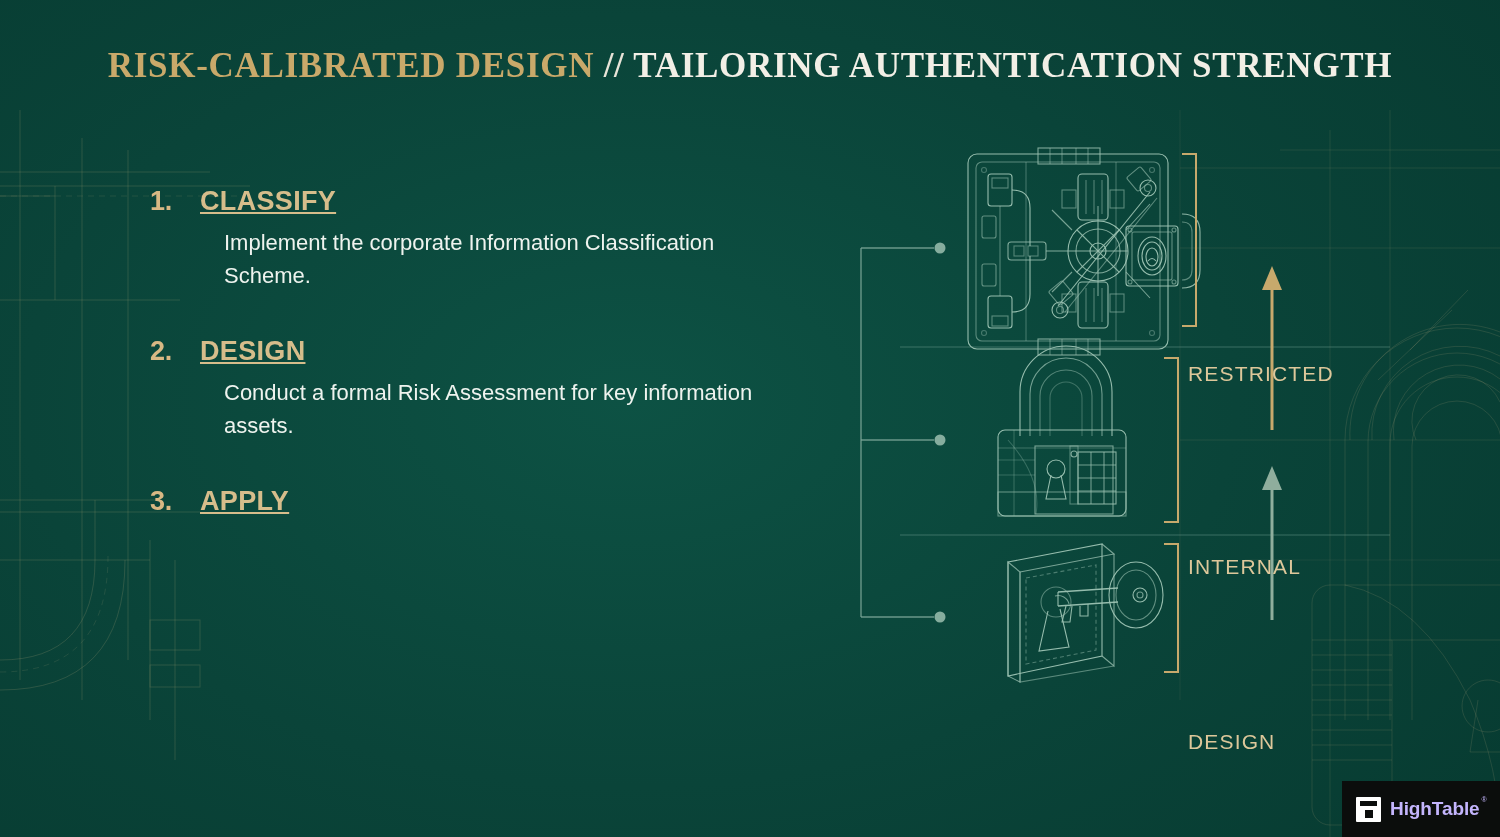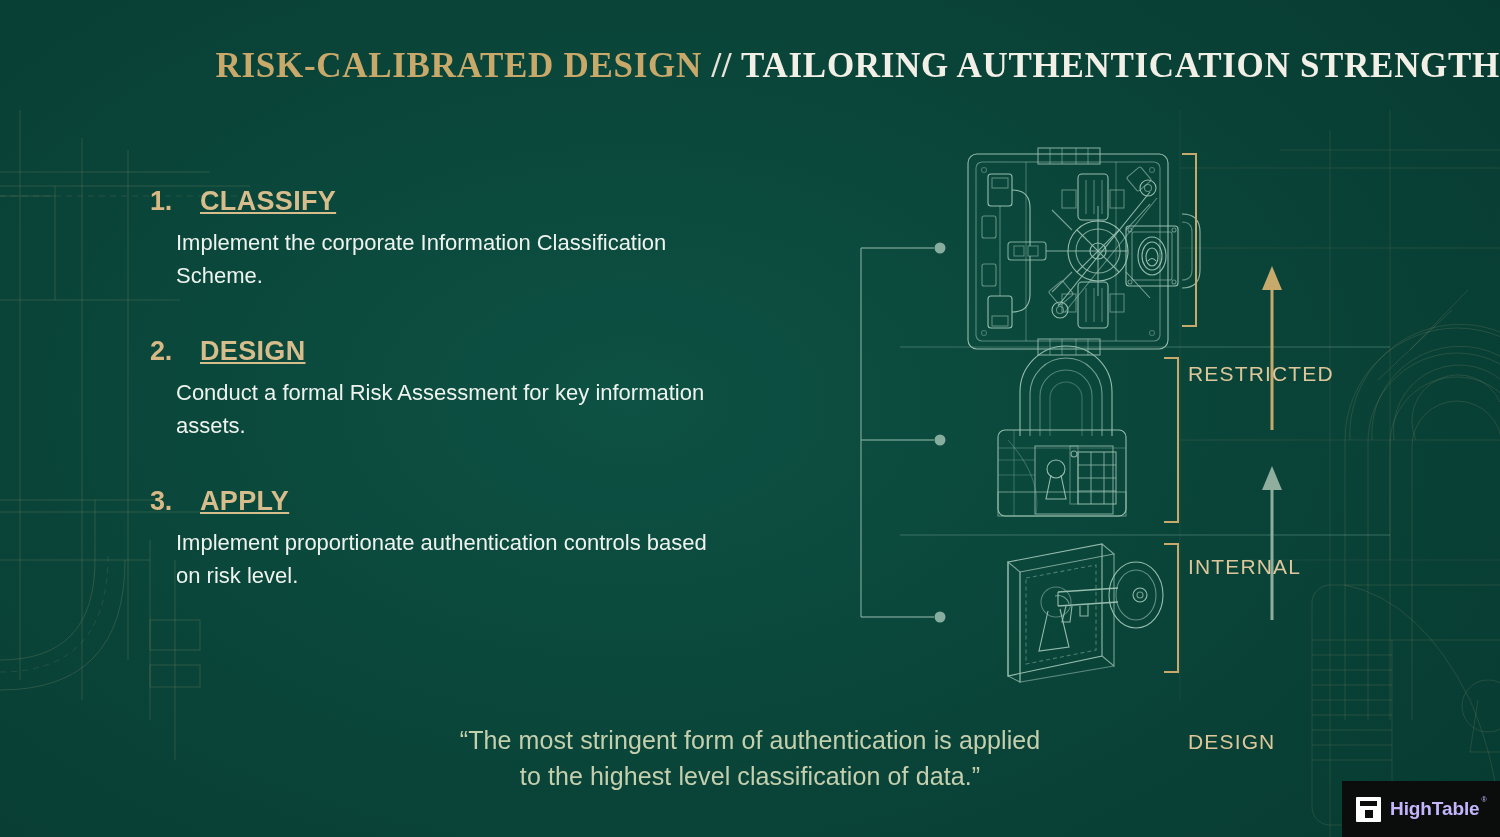--- a/index.html
+++ b/index.html
@@ -16,21 +16,21 @@
     overflow:hidden;
   }
 
   
   .bp { position:absolute; inset:0; pointer-events:none; }
   .bp svg { display:block; width:1500px; height:837px; }
 
   
   .header {
     position:absolute; left:0; top:46px; width:1500px;
-    text-align:right;
+    text-align:center;
   }
   .header h1 {
     font-family:"Liberation Serif", serif;
     font-size:35px; font-weight:700; letter-spacing:.02em;
     white-space:nowrap;
   }
   .t-gold { color:#c9a96a; }
   .t-sep  { color:#e8e4d8; }
   .t-white{ color:#f2efe6; }
 
@@ -43,21 +43,21 @@
     width:50px; flex:0 0 50px;
     font-size:27px; font-weight:700; color:#d8b884;
     letter-spacing:-.01em;
   }
   .step-title {
     font-size:27px; font-weight:700; color:#d6bd8b;
     letter-spacing:.012em;
     text-decoration:underline;
   }
   .step-body {
-    margin-left:26px; margin-top:9px;
+    margin-left:74px; margin-top:9px;
     font-size:22px; line-height:1.52; color:#eef3ee;
     font-weight:400; max-width:540px;
   }
 
   
   .quote {
     position:absolute; left:260px; top:723px; width:980px;
     text-align:center;
     font-size:25px; line-height:1.42; color:#c4cfae;
     letter-spacing:.004em;
@@ -203,29 +203,24 @@
         <div class="step-title">DESIGN</div>
       </div>
       <div class="step-body">Conduct a formal Risk Assessment for key information assets.</div>
     </div>
 
     <div class="step">
       <div class="step-row">
         <div class="step-num">3.</div>
         <div class="step-title">APPLY</div>
       </div>
-      <div class="step-body">Implement proportionate authentication controls based on risk level.</div>
     </div>
 
   </div>
 
-  <div class="quote">
-    <div>“The most stringent form of authentication is applied</div>
-    <div>to the highest level classification of data.”</div>
-  </div>
 
   <div class="diagram">
     <svg viewBox="0 0 620 580" width="620" height="580" xmlns="http://www.w3.org/2000/svg">
 
       <g stroke="#7ba696" stroke-opacity="0.85" fill="none" stroke-width="1.4">
         <path d="M 31 118 L 31 487"></path>
         <line x1="31" y1="118" x2="104" y2="118"></line>
         <line x1="31" y1="310" x2="104" y2="310"></line>
         <line x1="31" y1="487" x2="104" y2="487"></line>
       </g>

